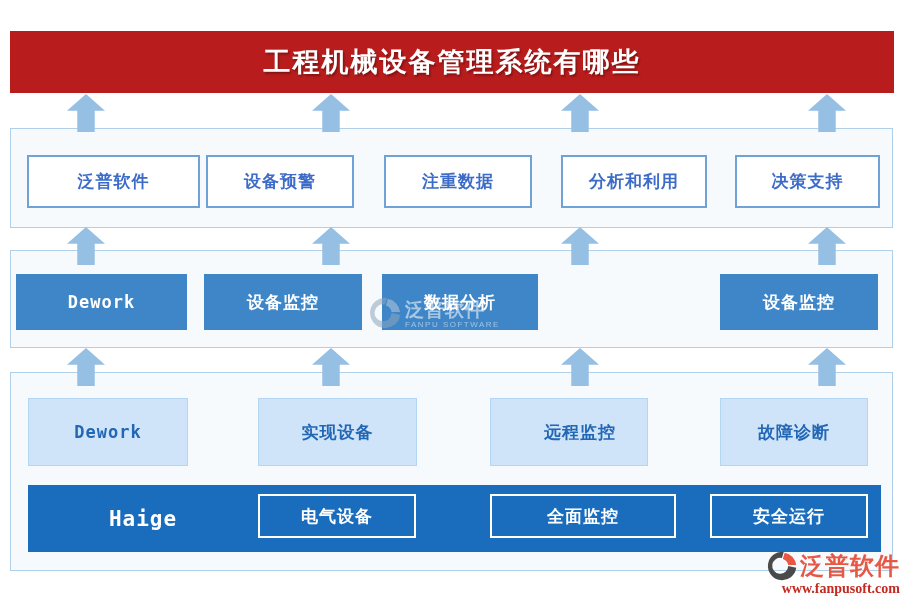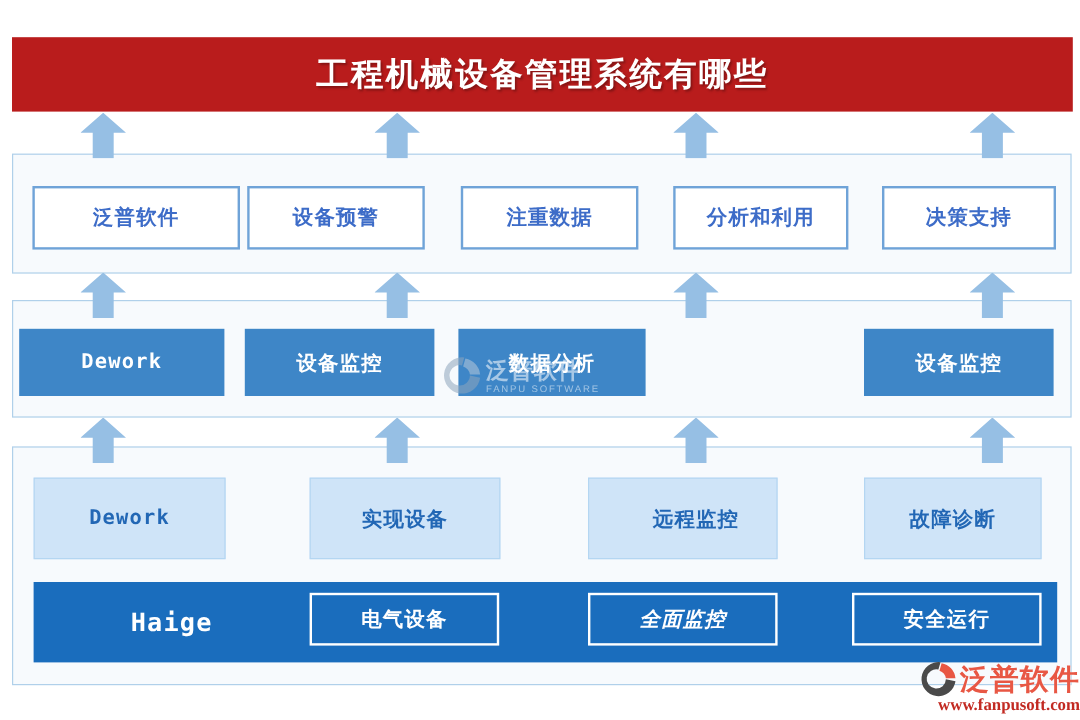--- a/index.html
+++ b/index.html
@@ -133,21 +133,21 @@
 
   <div class="panel panel-3"></div>
   <div class="node light-node mono" style="left:28px;  width:160px;">Dework</div>
   <div class="node light-node" style="left:258px; width:159px;">实现设备</div>
   <div class="node light-node" style="left:490px; width:158px;padding-left:22px;">远程监控</div>
   <div class="node light-node" style="left:720px; width:148px;">故障诊断</div>
 
   <div class="bottom-bar">
     <div class="brand-label">Haige</div>
     <div class="white-node" style="left:230px; width:158px;">电气设备</div>
-    <div class="white-node" style="left:462px; width:158px;font-style:italic;">全面监控</div>
+    <div class="white-node" style="left:462px; width:186px;">全面监控</div>
     <div class="white-node" style="left:682px; width:158px;">安全运行</div>
   </div>
 
   <div class="site-logo">
     <div class="logo-row">
       <svg viewBox="0 0 36 36">
         <path d="M20 2 A16 16 0 1 0 34 20 L25 18 A9 9 0 1 1 18 9 Z" fill="#4a4a4a"></path>
         <path d="M21 3 A16 16 0 0 1 34 17 L25 17 A9 9 0 0 0 19 10 Z" fill="#e85744"></path>
       </svg>
       <span class="logo-name">泛普软件</span>

